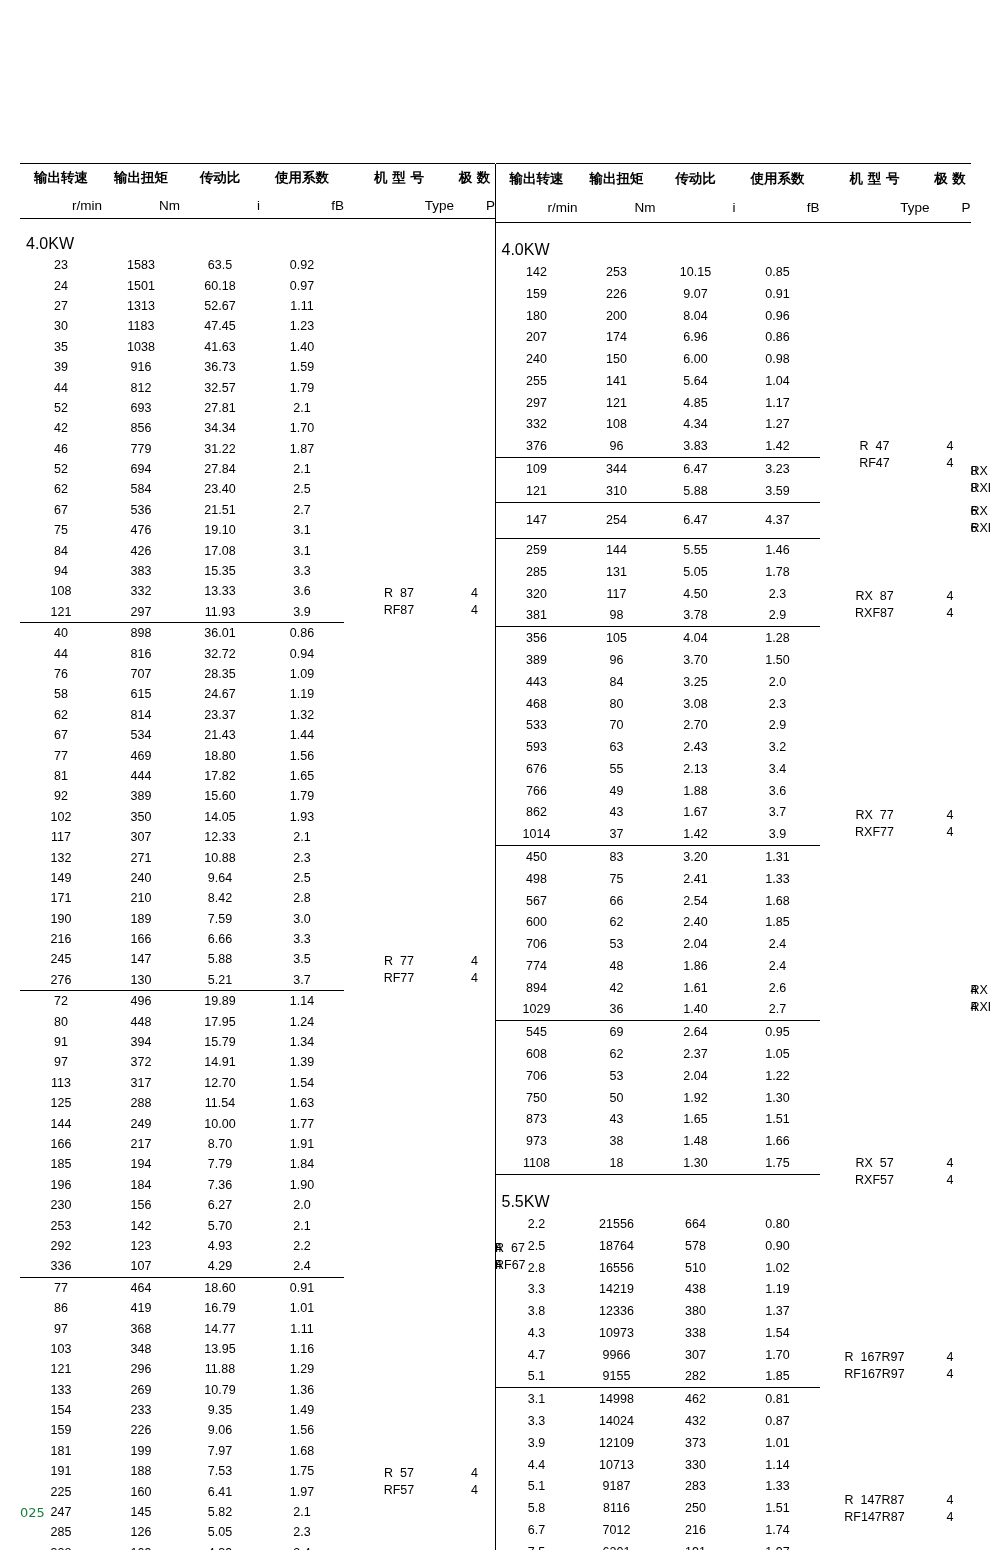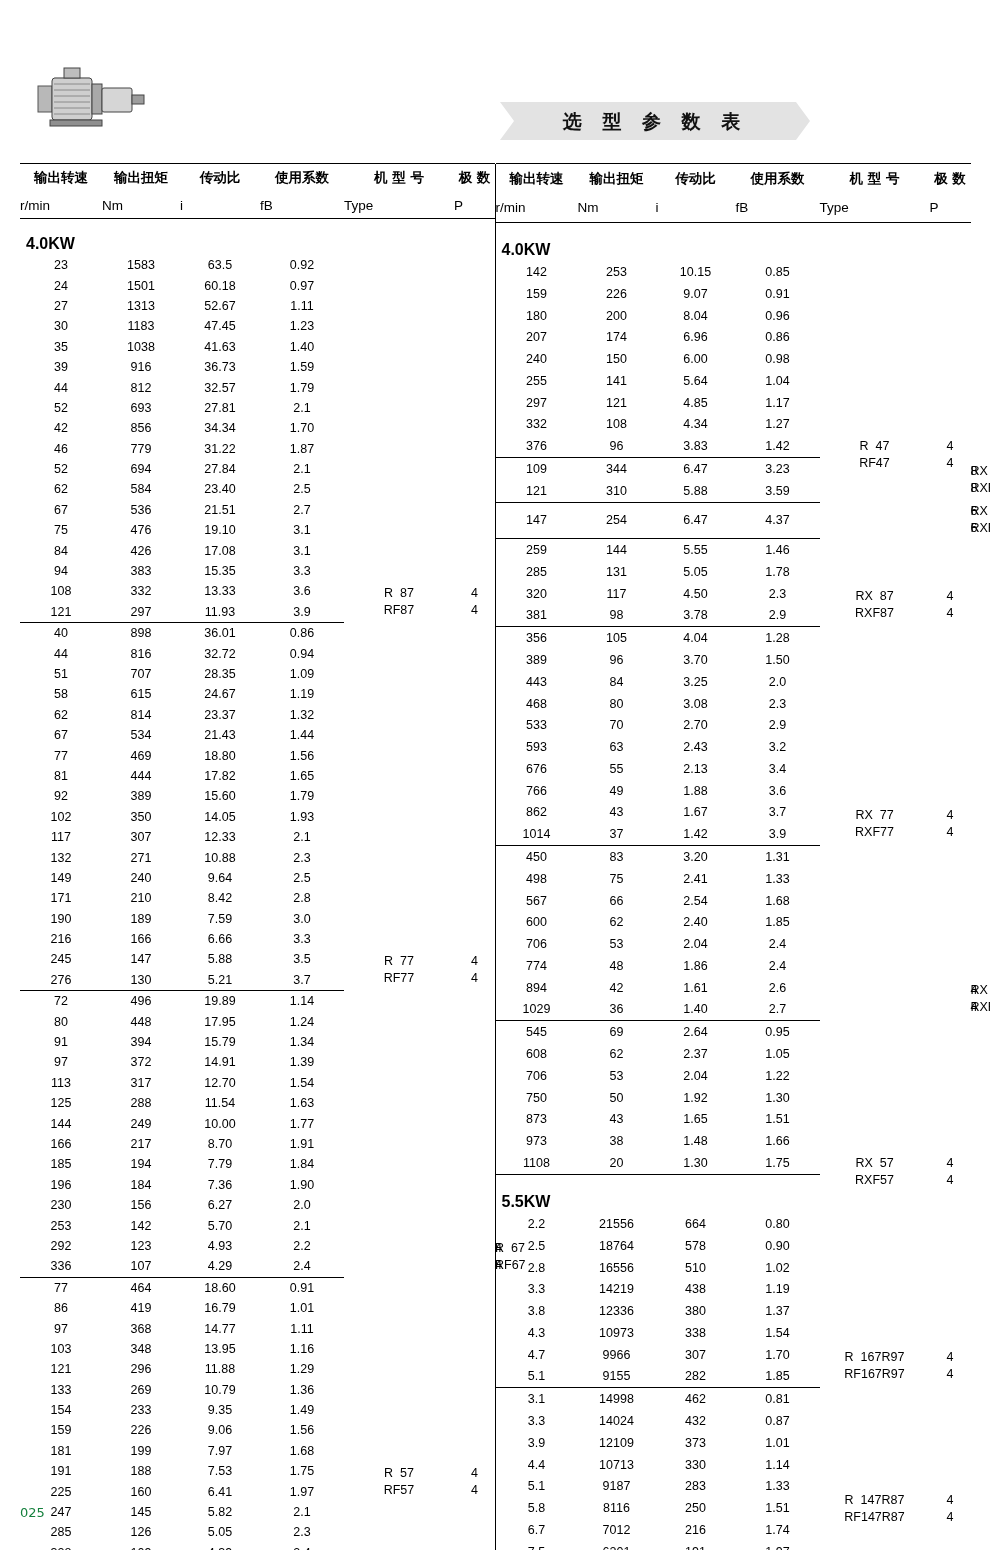--- a/index.html
+++ b/index.html
@@ -93,28 +93,28 @@
 
   .hdr-row td {
     text-align: center;
     font-weight: bold;
     font-size: 13.5px;
     height: 28px;
     vertical-align: middle;
     font-family: "DejaVu Sans", sans-serif;
   }
   .hdr-row2 td {
-    text-align: left;
+    text-align: right;
     font-size: 13.5px;
     height: 26px;
     vertical-align: middle;
     border-bottom: 1.6px solid #000;
   }
   .kw-row td {
-    font-weight: bold;
+    font-weight: normal;
     font-size: 16px;
     height: 34px;
     vertical-align: bottom;
     padding-bottom: 2px;
     padding-left: 6px;
   }
   .d-row td {
     height: 20.4px;
     text-align: center;
     vertical-align: middle;
@@ -154,36 +154,20 @@
     font-size: 13px;
     color: #15803d;
     font-family: "DejaVu Sans", sans-serif;
   }
 </style>
 </head>
 <body>
 
 <div class="page">
 
-  <div class="header">
-    <svg class="motor-img" viewBox="0 0 120 80">
-      <rect x="10" y="26" width="14" height="26" fill="#b8b8b8" stroke="#555" stroke-width="1"></rect>
-      <rect x="24" y="18" width="40" height="42" rx="3" fill="#cfcfcf" stroke="#444" stroke-width="1"></rect>
-      <path d="M26 18 L62 18 M26 24 L62 24 M26 30 L62 30 M26 36 L62 36 M26 42 L62 42 M26 48 L62 48 M26 54 L62 54 M26 60 L62 60" stroke="#8a8a8a" stroke-width="1"></path>
-      <rect x="64" y="24" width="10" height="30" fill="#a9a9a9" stroke="#444" stroke-width="1"></rect>
-      <rect x="74" y="28" width="30" height="24" rx="2" fill="#d6d6d6" stroke="#444" stroke-width="1"></rect>
-      <rect x="104" y="35" width="12" height="9" fill="#9d9d9d" stroke="#444" stroke-width="1"></rect>
-      <rect x="22" y="60" width="52" height="6" fill="#8f8f8f" stroke="#444" stroke-width="1"></rect>
-      <rect x="36" y="8" width="16" height="10" fill="#bdbdbd" stroke="#444" stroke-width="1"></rect>
-    </svg>
-    <div class="banner">
-      <div class="banner-bg"></div>
-      <div class="banner-title">选 型 参 数 表</div>
-    </div>
-  </div>
 
   <div class="tables">
     <div class="col-wrap">
 
       <table class="tbl left-tbl">
         <colgroup>
           <col class="c1">
             <col class="c2">
             <col class="c3">
             <col class="c4">
@@ -330,21 +314,21 @@
               <td>36.01</td>
               <td>0.86</td>
             </tr>
             <tr class="d-row">
               <td>44</td>
               <td>816</td>
               <td>32.72</td>
               <td>0.94</td>
             </tr>
             <tr class="d-row">
-              <td>51</td>
+              <td>76</td>
               <td>707</td>
               <td>28.35</td>
               <td>1.09</td>
             </tr>
             <tr class="d-row">
               <td>58</td>
               <td>615</td>
               <td>24.67</td>
               <td>1.19</td>
             </tr>
@@ -909,21 +893,21 @@
               <td>1.51</td>
             </tr>
             <tr class="d-row">
               <td>973</td>
               <td>38</td>
               <td>1.48</td>
               <td>1.66</td>
             </tr>
             <tr class="d-row grp-sep">
               <td>1108</td>
-              <td>20</td>
+              <td>18</td>
               <td>1.30</td>
               <td>1.75</td>
             </tr>
             <tr class="kw-row">
               <td colspan="6">5.5KW</td>
             </tr>
             <tr class="d-row">
               <td>2.2</td>
               <td>21556</td>
               <td>664</td>

